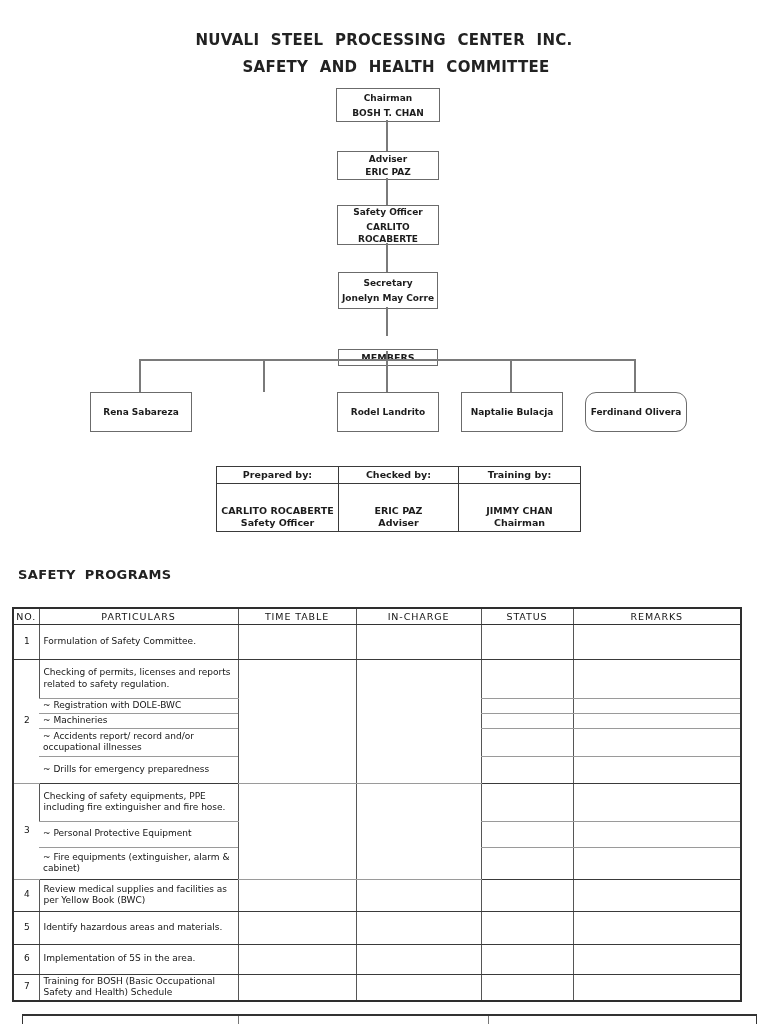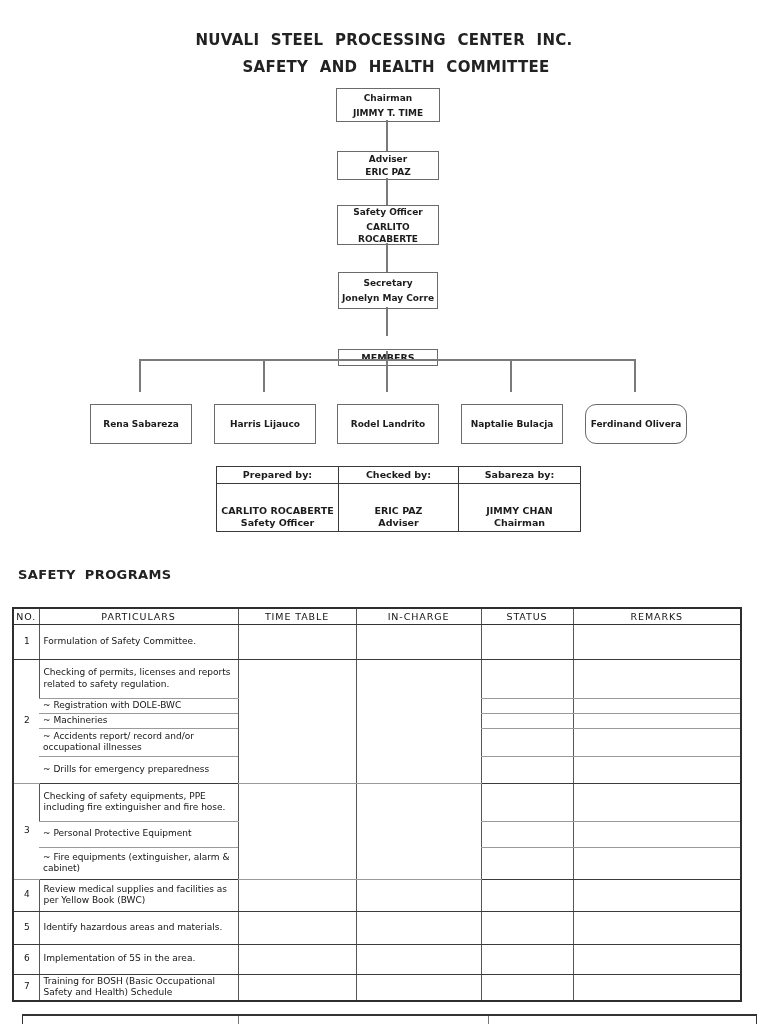--- a/index.html
+++ b/index.html
@@ -13,21 +13,21 @@
 
   
   .org-box{border:1.5px solid #6b6b6b;background:#fff;display:flex;flex-direction:column;
            align-items:center;justify-content:center;text-align:center;}
   .org-role{font-size:9px;font-weight:bold;line-height:12px;}
   .org-name{font-size:9px;font-weight:bold;line-height:12px;margin-top:3px;}
   .org-single{font-size:9.5px;font-weight:bold;line-height:12px;}
   .vline{width:2px;background:#7a7a7a;}
   .hline{height:2px;background:#7a7a7a;}
   .member-box{border:1.5px solid #6b6b6b;background:#fff;display:flex;align-items:center;
-              justify-content:center;text-align:right;font-size:9px;font-weight:bold;margin-top:12px;}
+              justify-content:center;text-align:right;font-size:9px;font-weight:bold;}
 
   
   table.signoff{border-collapse:collapse;table-layout:fixed;}
   table.signoff td{border:1.2px solid #3a3a3a;vertical-align:top;padding:0;}
   .signoff-head{height:16px;text-align:center;font-size:9.5px;font-weight:bold;line-height:15px;}
   .signoff-body{height:45px;}
   .signoff-cellwrap{display:flex;flex-direction:column;justify-content:flex-end;height:45px;
                     text-align:center;padding-bottom:2px;}
   .signoff-name{font-size:9.5px;font-weight:bold;line-height:12px;}
   .signoff-role{font-size:9.5px;font-weight:bold;line-height:12px;}
@@ -56,21 +56,21 @@
 </head>
 <body>
 
 <div class="page">
 
   <div class="abs doc-title" style="top:31px;">NUVALI STEEL PROCESSING CENTER INC.</div>
   <div class="abs doc-title" style="top:58px;margin-left:12px;">SAFETY AND HEALTH COMMITTEE</div>
 
   <div class="abs org-box" style="left:336px;top:88px;width:102px;height:32px;">
     <div class="org-role">Chairman</div>
-    <div class="org-name">JIMMY T. TIME</div>
+    <div class="org-name">BOSH T. CHAN</div>
   </div>
   <div class="abs vline" style="left:386px;top:120px;height:31px;"></div>
 
   <div class="abs org-box" style="left:337px;top:151px;width:100px;height:27px;">
     <div class="org-role">Adviser</div>
     <div class="org-name" style="margin-top:1px;">ERIC PAZ</div>
   </div>
   <div class="abs vline" style="left:386px;top:178px;height:27px;"></div>
 
   <div class="abs org-box" style="left:337px;top:205px;width:100px;height:38px;">
@@ -91,36 +91,35 @@
   <div class="abs vline" style="left:386px;top:351px;height:8px;"></div>
 
   <div class="abs hline" style="left:139px;top:359px;width:497px;"></div>
   <div class="abs vline" style="left:139px;top:361px;height:31px;"></div>
   <div class="abs vline" style="left:263px;top:361px;height:31px;"></div>
   <div class="abs vline" style="left:386px;top:361px;height:31px;"></div>
   <div class="abs vline" style="left:510px;top:361px;height:31px;"></div>
   <div class="abs vline" style="left:634px;top:361px;height:31px;"></div>
 
   <div class="abs member-box" style="left:90px;top:392px;width:100px;height:38px;">Rena Sabareza</div>
-  <div class="abs member-box" style="left:214px;top:392px;width:100px;height:38px;">Harris Lijauco</div>
   <div class="abs member-box" style="left:337px;top:392px;width:100px;height:38px;">Rodel Landrito</div>
   <div class="abs member-box" style="left:461px;top:392px;width:100px;height:38px;">Naptalie Bulacja</div>
   <div class="abs member-box" style="left:585px;top:392px;width:100px;height:38px;border-radius:11px;">Ferdinand Olivera</div>
 
   <table class="signoff abs" style="left:216px;top:466px;width:364px;">
     <colgroup>
         <col style="width:122px">
         <col style="width:120px">
         <col style="width:122px">
       </colgroup>
     <tbody>
         <tr>
       <td class="signoff-head">Prepared by:</td>
       <td class="signoff-head">Checked by:</td>
-      <td class="signoff-head">Sabareza by:</td>
+      <td class="signoff-head">Training by:</td>
     </tr>
     <tr>
       <td class="signoff-body">
         <div class="signoff-cellwrap">
           <div class="signoff-name">CARLITO ROCABERTE</div>
           <div class="signoff-role">Safety Officer</div>
         </div>
       </td>
       <td class="signoff-body">
         <div class="signoff-cellwrap">

